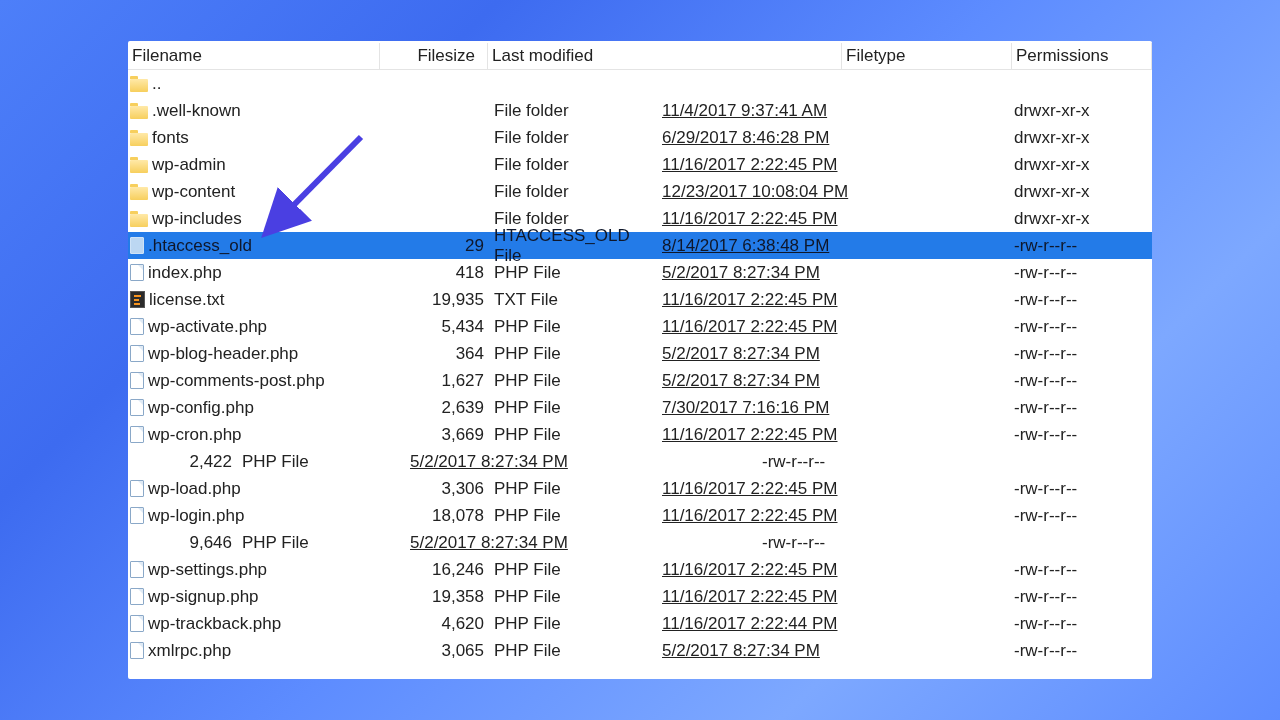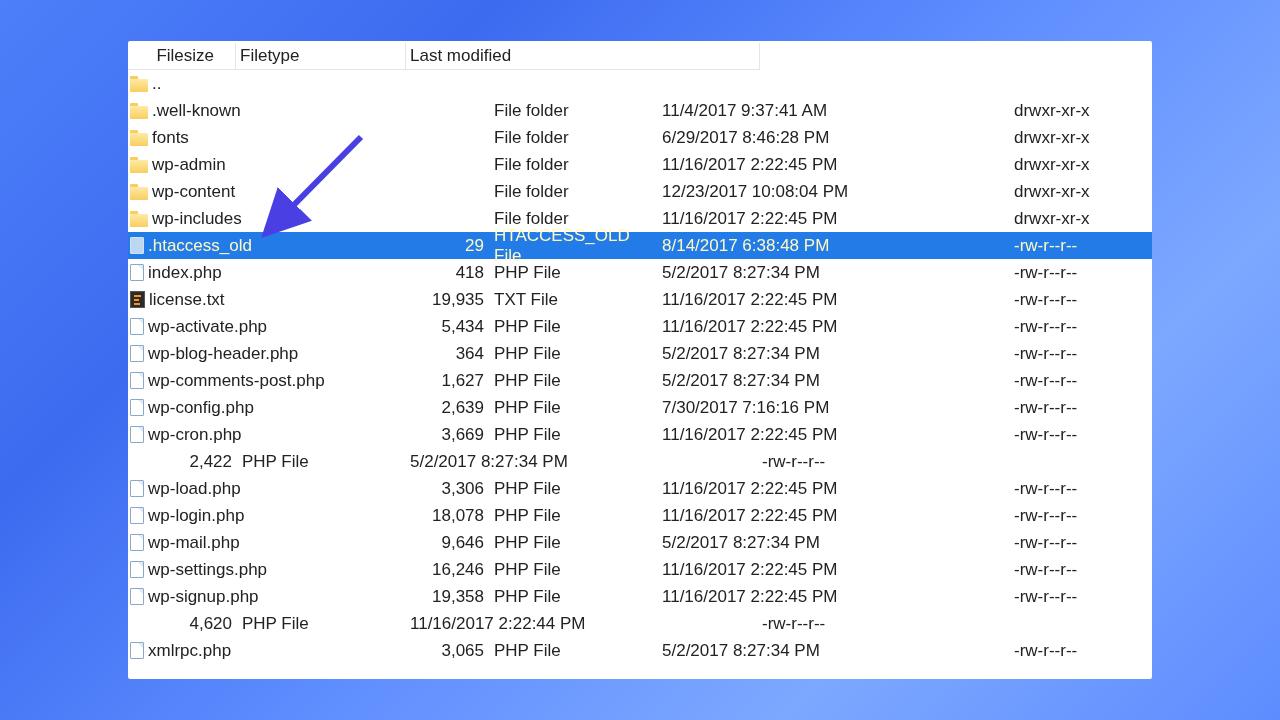--- a/index.html
+++ b/index.html
@@ -29,42 +29,42 @@
   }
   .header-cell {
     border-right: 1px solid #e4e4e4;
     border-bottom: 1px solid #e4e4e4;
     height: 100%;
     display: flex;
     align-items: center;
     padding: 0 4px;
   }
   .col-name { width: 252px; }
-  .col-size { width: 108px; justify-content: flex-end; padding-right: 21px; }
+  .col-size { width: 108px; justify-content: flex-end; padding-right: 12px; }
   .col-type { width: 170px; }
   .col-mod  { width: 354px; }
   .col-perm { flex: 1; }
   .file-list { }
   .row {
     display: flex;
     height: 27px;
     align-items: center;
     font-size: 17px;
     color: #222;
     padding-left: 2px;
   }
   .row.selected {
     background: #237be8;
-    color: #fef9c3;
+    color: #0f172a;
   }
   .row .cell { height: 100%; display: flex; align-items: center; }
   .row .col-name { border-right: none; }
   .row .col-size { border-right: none; justify-content: flex-end; padding-right: 6px; }
   .row .col-type { border-right: none; padding-left: 4px; }
-  .row .col-mod  { border-right: none; padding-left: 2px; }
+  .row .col-mod  { border-right: none; padding-left: 2px; text-decoration: underline; }
   .row .col-perm { border-right: none; padding-left: 0px; }
   .icon {
     width: 18px;
     height: 18px;
     margin-right: 4px;
     flex-shrink: 0;
     display: inline-block;
     position: relative;
   }
   .icon-folder {
@@ -122,23 +122,25 @@
     left: 128px;
     top: 88px;
   }
 </style>
 </head>
 <body>
 
 <div class="panel">
 
   <div class="header-row">
+    <div class="header-cell col-name">Filename</div>
     <div class="header-cell col-size">Filesize</div>
+    <div class="header-cell col-mod">Last modified</div>
     <div class="header-cell col-type">Filetype</div>
-    <div class="header-cell col-mod">Last modified</div>
+    <div class="header-cell col-perm">Permissions</div>
   </div>
 
   <div class="file-list" id="file-list">
       <div class="row">
         <div class="cell col-name">
           <span class="icon icon-folder"></span>
           <span>..</span>
         </div>
         <div class="cell col-size"></div>
         <div class="cell col-type"></div>
@@ -295,24 +297,20 @@
         <div class="cell col-name">
           <span class="icon icon-file"></span>
           <span>wp-login.php</span>
         </div>
         <div class="cell col-size">18,078</div>
         <div class="cell col-type">PHP File</div>
         <div class="cell col-mod">11/16/2017 2:22:45 PM</div>
         <div class="cell col-perm">-rw-r--r--</div>
       </div>
       <div class="row">
-        <div class="cell col-name">
-          <span class="icon icon-file"></span>
-          <span>wp-mail.php</span>
-        </div>
         <div class="cell col-size">9,646</div>
         <div class="cell col-type">PHP File</div>
         <div class="cell col-mod">5/2/2017 8:27:34 PM</div>
         <div class="cell col-perm">-rw-r--r--</div>
       </div>
       <div class="row">
         <div class="cell col-name">
           <span class="icon icon-file"></span>
           <span>wp-settings.php</span>
         </div>
@@ -325,20 +323,24 @@
         <div class="cell col-name">
           <span class="icon icon-file"></span>
           <span>wp-signup.php</span>
         </div>
         <div class="cell col-size">19,358</div>
         <div class="cell col-type">PHP File</div>
         <div class="cell col-mod">11/16/2017 2:22:45 PM</div>
         <div class="cell col-perm">-rw-r--r--</div>
       </div>
       <div class="row">
+        <div class="cell col-name">
+          <span class="icon icon-file"></span>
+          <span>wp-trackback.php</span>
+        </div>
         <div class="cell col-size">4,620</div>
         <div class="cell col-type">PHP File</div>
         <div class="cell col-mod">11/16/2017 2:22:44 PM</div>
         <div class="cell col-perm">-rw-r--r--</div>
       </div>
       <div class="row">
         <div class="cell col-name">
           <span class="icon icon-file"></span>
           <span>xmlrpc.php</span>
         </div>

